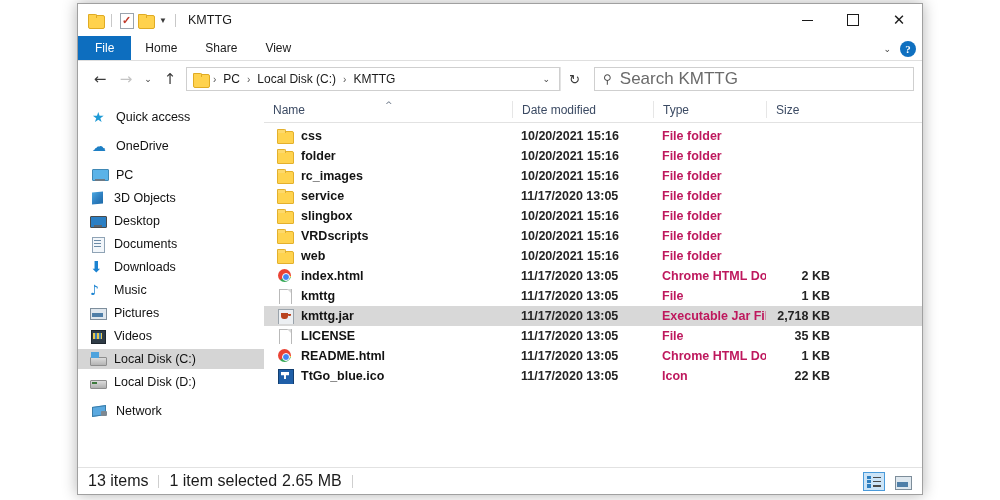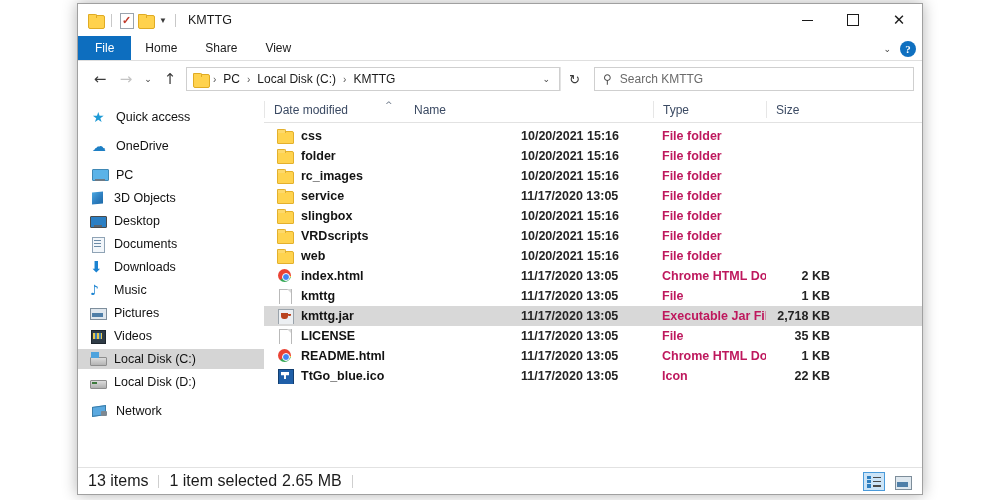--- a/index.html
+++ b/index.html
@@ -108,21 +108,21 @@
   .refresh {
     width:28px; height:24px; display:flex; align-items:center; justify-content:center;
     border-left:1px solid #e3e3e3; font-size:13px; color:#3b3b3b;
     font-family:"DejaVu Sans", sans-serif;
   }
   .searchbox {
     width:320px; height:24px; border:1px solid #cfcfcf; background:#fff;
     display:flex; align-items:center; margin-left:6px; padding-left:8px; gap:8px;
   }
   .search-ico { font-size:12px; color:#555; font-family:"DejaVu Sans", sans-serif; transform:scaleX(-1);}
-  .search-ph { font-size:12px; color:#6a6a6a; }
+  .search-ph { font-size:17px; color:#6a6a6a; }
   
   .bodyrow { flex:1; display:flex; min-height:0; background:#fff; }
   .navpane {
     width: 186px; min-width:186px; background:#ffffff; padding-top: 10px;
     overflow:hidden;
   }
   .navitem {
     height: 20px; display:flex; align-items:center; gap:8px;
     font-size:12.5px; color:#111; padding-left:14px; margin-bottom: 3px;
   }
@@ -433,22 +433,22 @@
 
       <div class="navitem gap">
         <span class="nav-ico ic-net"></span>
         <span>Network</span>
       </div>
     </div>
 
     <div class="listpane">
 
       <div class="colhead">
+        <div class="col first" style="width:248px">Name</div>
         <div class="col" style="width:141px">Date modified</div>
-        <div class="col first" style="width:248px">Name</div>
         <div class="col" style="width:113px">Type</div>
         <div class="col" style="width:80px">Size</div>
         <span class="sortmark">^</span>
       </div>
 
       <div class="rows">
 
         <div class="row">
           <div class="cell name" style="width:248px">
               <span class="g g-folder"></span>

